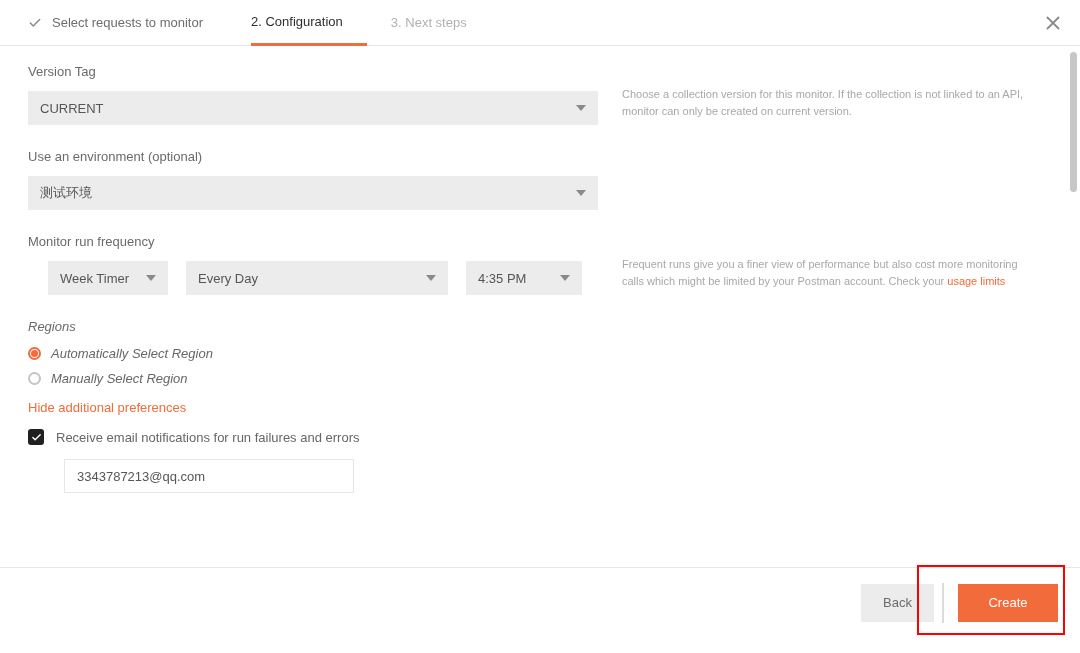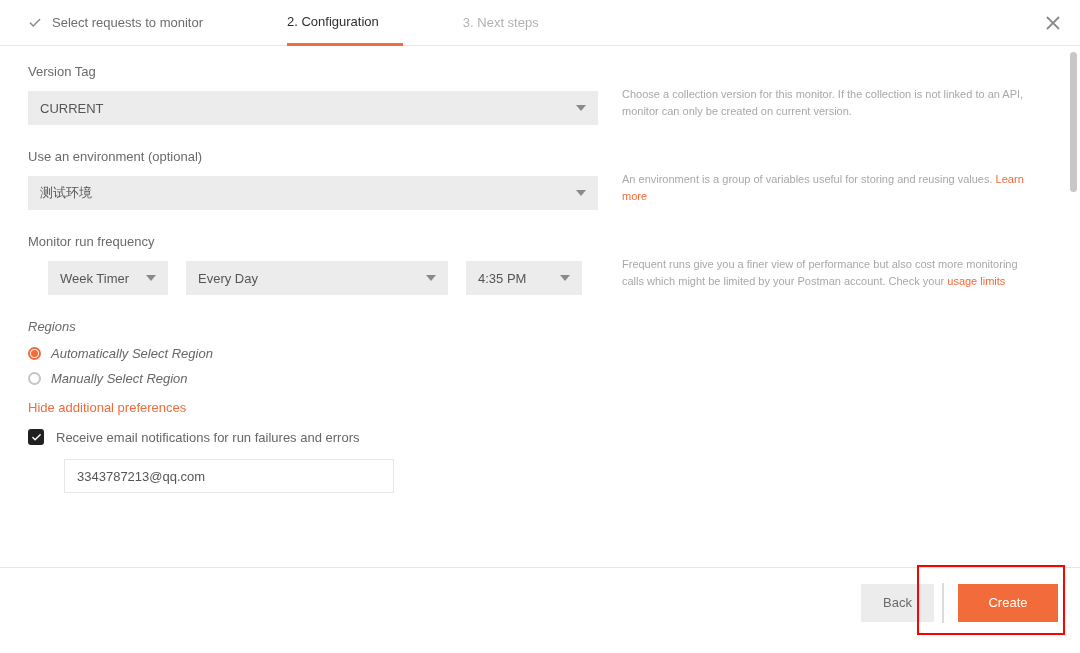--- a/index.html
+++ b/index.html
@@ -13,21 +13,20 @@
       overflow: hidden;
       position: relative;
     }
     .tabs-bar {
       display: flex;
       align-items: center;
       height: 46px;
       border-bottom: 1px solid #e6e6e6;
       padding: 0 28px;
       position: relative;
-      gap: 36px;
     }
     .tab-step {
       display: flex;
       align-items: center;
       padding: 0 24px 0 0;
       height: 46px;
       font-size: 13px;
       color: #6d6d6d;
       cursor: pointer;
       margin-right: 24px;
@@ -84,21 +83,21 @@
     .freq-select .select-box { justify-content: space-between; }
     .regions { margin-bottom: 14px; font-style: italic; }
     .radio-line { display: flex; align-items: center; margin-bottom: 10px; cursor: pointer; }
     .radio { width: 13px; height: 13px; border-radius: 50%; border: 2px solid #c5c5c5; margin-right: 10px; position: relative; flex-shrink: 0; }
     .radio.selected { border-color: #f26b3a; }
     .radio.selected::after { content: ""; position: absolute; width: 7px; height: 7px; background: #f26b3a; border-radius: 50%; top: 1px; left: 1px; }
     .prefs-link { color: #f26b3a; cursor: pointer; margin-bottom: 14px; display: block; }
     .check-line { display: flex; align-items: center; cursor: pointer; margin-bottom: 14px; }
     .checkbox { width: 16px; height: 16px; border-radius: 3px; background: #202020; margin-right: 12px; display: flex; align-items: center; justify-content: center; flex-shrink: 0; }
     .checkbox svg { display: block; }
-    .email-input { margin-left: 36px; width: 330px; height: 34px; border: 1px solid #e6e6e6; padding: 0 12px; font-size: 13px; color: #565656; outline: none; }
+    .email-input { margin-left: 36px; width: 290px; height: 34px; border: 1px solid #e6e6e6; padding: 0 12px; font-size: 13px; color: #565656; outline: none; }
     .scrollbar-v { position: absolute; right: 3px; top: 52px; width: 7px; height: 140px; background: #c7c7c7; border-radius: 4px; }
     .footer {
       position: absolute;
       left: 0; right: 0; bottom: 0;
       height: 86px;
       border-top: 1px solid #e6e6e6;
       display: flex;
       align-items: center;
       justify-content: flex-end;
       padding: 0 22px 16px 0;
@@ -166,23 +165,20 @@
       <div class="left-col">
         <div class="field-label">Use an environment (optional)</div>
         <div class="select-box">
           <span>测试环境</span>
           <span class="caret">
             <svg width="10" height="6" viewBox="0 0 10 6" fill="#8a8a8a">
                 <polygon points="0,0 10,0 5,6"></polygon>
               </svg>
           </span>
         </div>
-      </div>
-      <div class="right-col">
-        <span>An environment is a group of variables useful for storing and reusing values. </span><span class="learn-link">Learn more</span>
       </div>
     </div>
 
     <div class="row">
       <div class="left-col">
         <div class="field-label">Monitor run frequency</div>
         <div class="freq-row">
           <div class="freq-select fs-1">
             <div class="select-box">
               <span>Week Timer</span>

